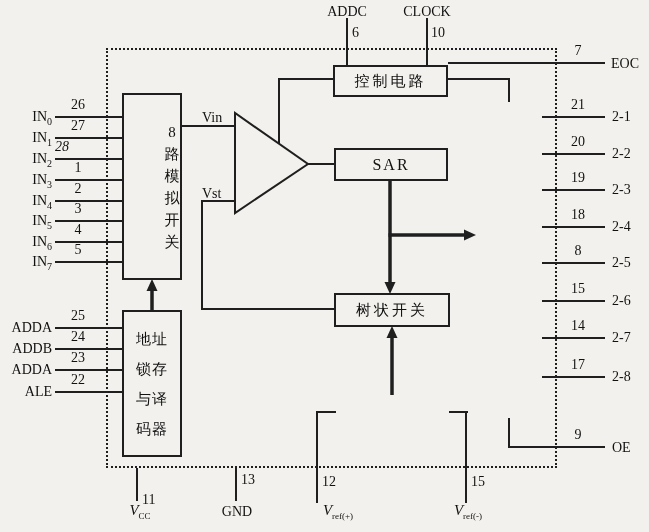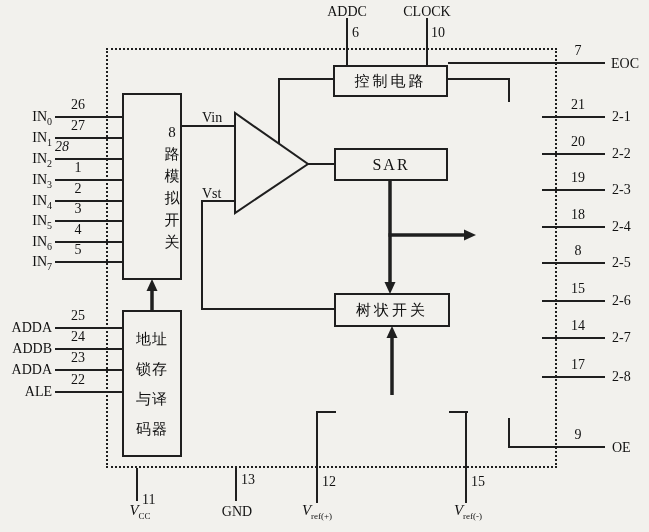--- a/index.html
+++ b/index.html
@@ -138,21 +138,21 @@
   <div class="wh" style="left:449px;top:411px;width:19px;"></div>
   <div class="wv" style="left:465px;top:411px;height:92px;"></div>
 
   <span class="num" style="left:142px;top:492px;">11</span>
   <span class="num" style="left:241px;top:472px;">13</span>
   <span class="num" style="left:322px;top:474px;">12</span>
   <span class="num" style="left:471px;top:474px;">15</span>
 
   <span class="lbl ctr" style="left:118px;top:502px;width:44px;"><span class="v-it">V</span><sub class="vsub">CC</sub></span>
   <span class="lbl ctr" style="left:214px;top:503px;width:46px;"><span>GND</span><sub></sub></span>
-  <span class="lbl ctr" style="left:291px;top:502px;width:52px;"><span class="v-it">V</span><sub class="vsub">ref(+)</sub></span>
+  <span class="lbl ctr" style="left:312px;top:502px;width:52px;"><span class="v-it">V</span><sub class="vsub">ref(+)</sub></span>
   <span class="lbl ctr" style="left:442px;top:502px;width:52px;"><span class="v-it">V</span><sub class="vsub">ref(-)</sub></span>
 
   <div class="wh" style="left:279px;top:78px;width:54px;"></div>
   <div class="wv" style="left:278px;top:78px;height:66px;"></div>
 
   <div class="wh" style="left:448px;top:78px;width:62px;"></div>
   <div class="wv" style="left:508px;top:78px;height:24px;"></div>
 
   <div class="wh" style="left:182px;top:125px;width:53px;"></div>
 

